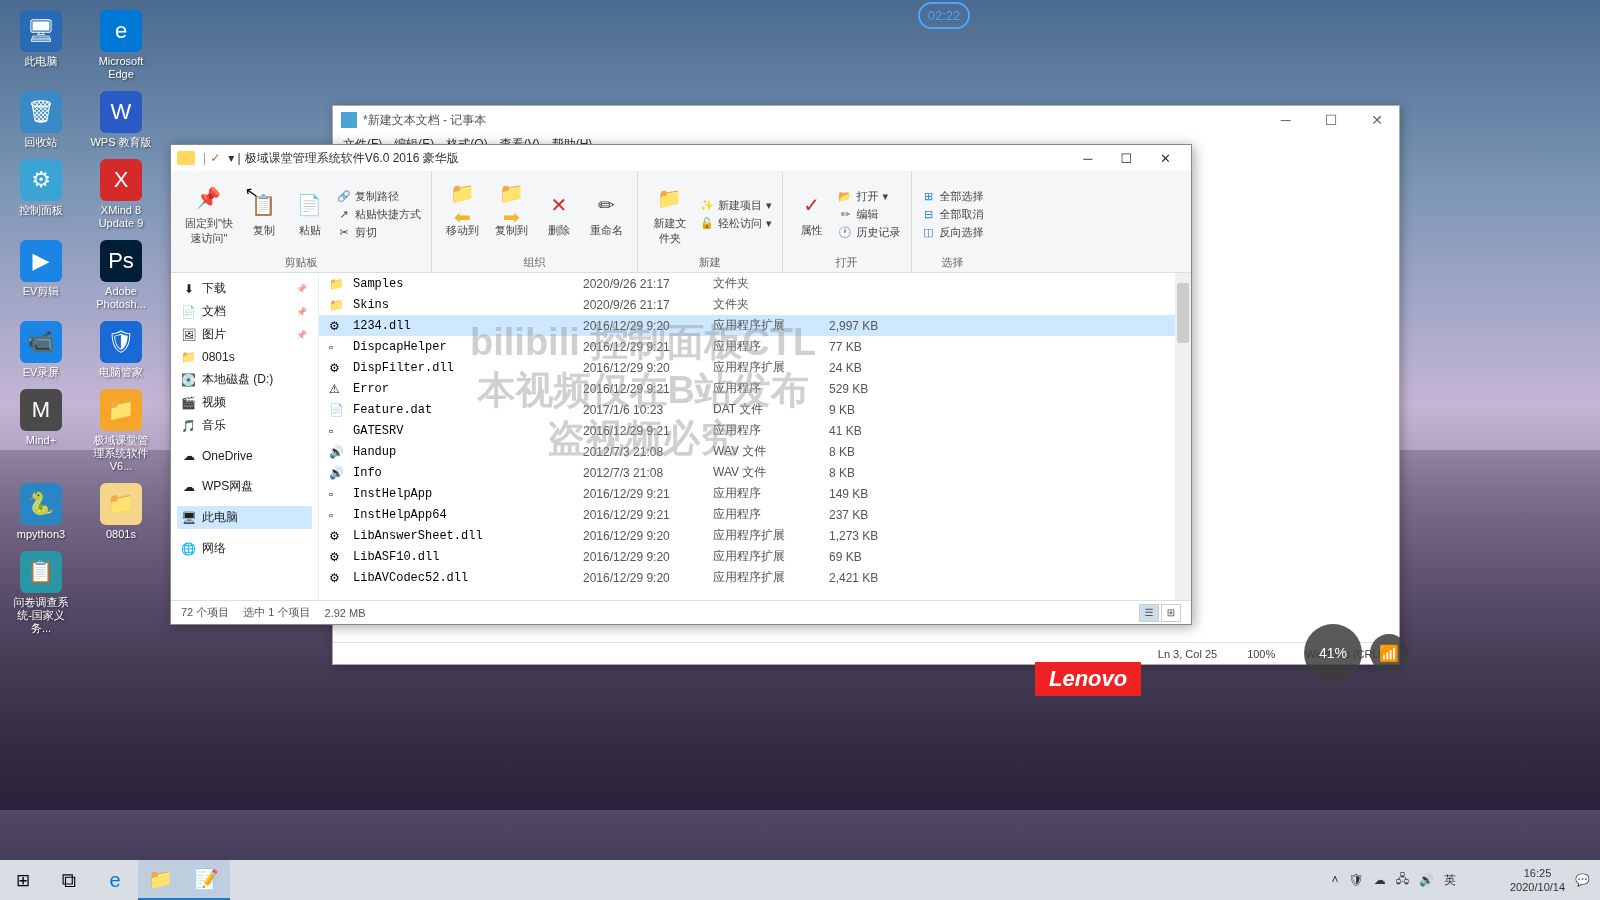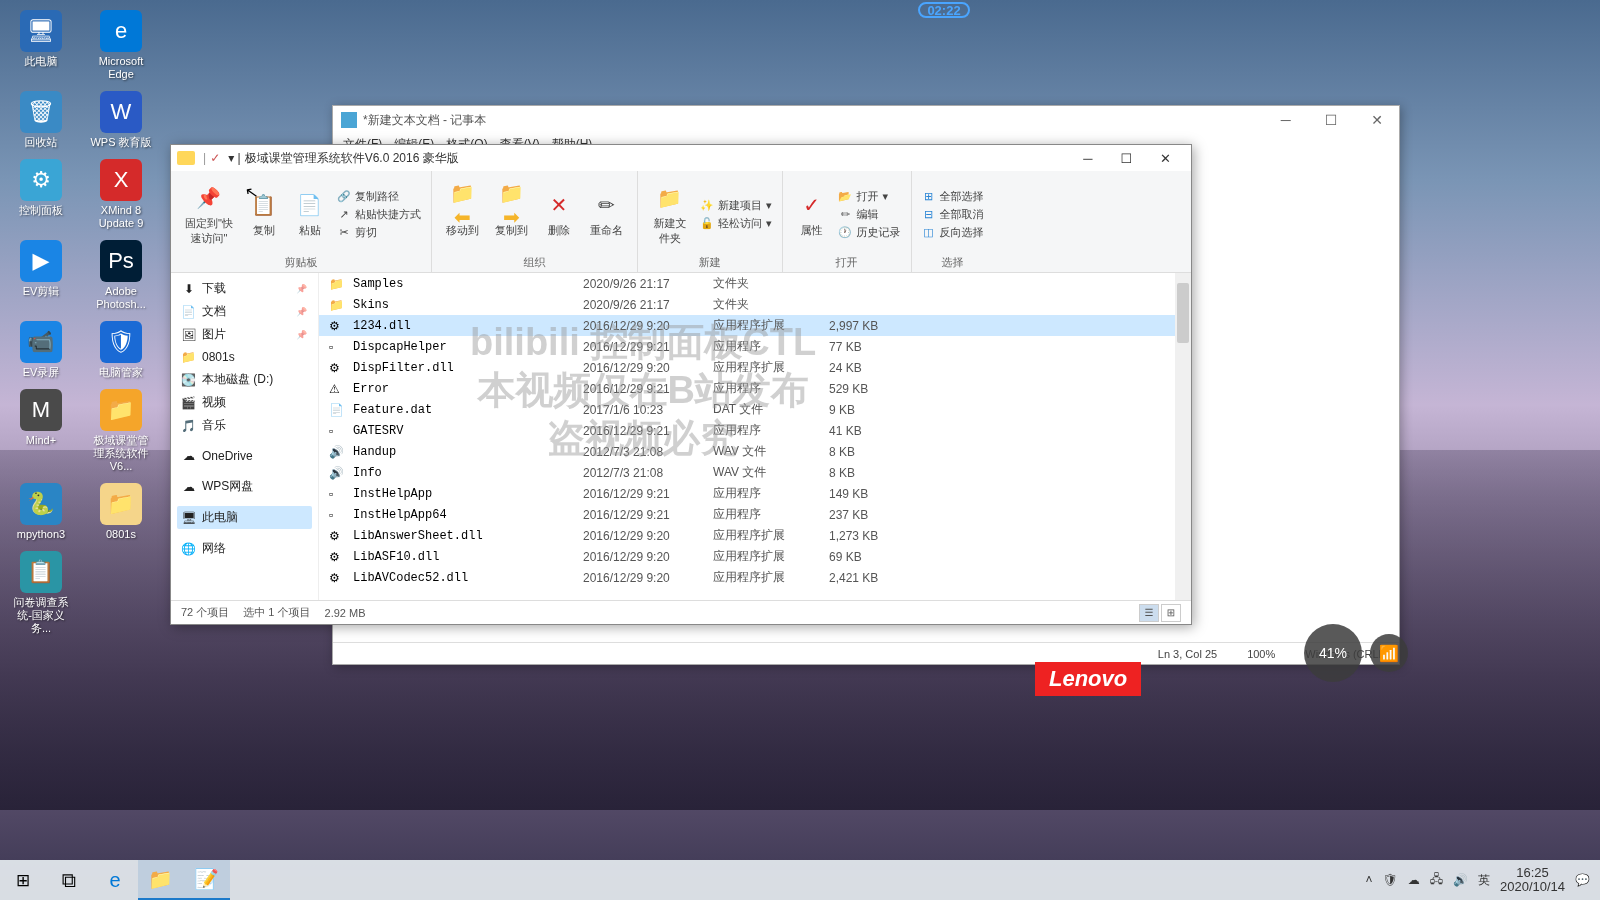--- a/index.html
+++ b/index.html
@@ -3,21 +3,21 @@
 <meta charset="utf-8">
 <style>
 * { margin: 0; padding: 0; box-sizing: border-box; font-family: "Microsoft YaHei", "Segoe UI", Arial, sans-serif; }
 body { width: 1600px; height: 900px; overflow: hidden; position: relative; background: linear-gradient(to bottom, #5a7a9a 0%, #8aa5c0 30%, #b5a8c5 50%, #9a8aa5 70%, #6a5a7a 100%); }
 
 
 .wallpaper { position: absolute; inset: 0; background: linear-gradient(180deg, #4a6a8f 0%, #7a95b5 20%, #c5b5d5 45%, #a595b5 55%, #756585 75%, #3a3550 100%); }
 .wallpaper::after { content: ""; position: absolute; top: 50%; left: 0; right: 0; height: 40%; background: linear-gradient(180deg, rgba(60,50,80,0.3), rgba(30,25,45,0.8)); }
 
 
-.clock-bubble { position: absolute; top: 2px; left: 918px; width: 52px; height: 16px; border: 2px solid #4aa5ff; border-radius: 20px; display: flex; align-items: center; justify-content: center; color: #4aa5ff; font-size: 13px; font-weight: bold; }
+.clock-bubble { position: absolute; top: 2px; left: 918px; width: 52px; height: 27px; border: 2px solid #4aa5ff; border-radius: 20px; display: flex; align-items: center; justify-content: center; color: #4aa5ff; font-size: 13px; font-weight: normal; }
 
 
 .desktop-icons { position: absolute; top: 10px; left: 10px; display: flex; flex-direction: column; gap: 10px; }
 .icon-row { display: flex; gap: 18px; }
 .desktop-icon { width: 62px; display: flex; flex-direction: column; align-items: center; gap: 3px; cursor: pointer; }
 .desktop-icon .ico { width: 42px; height: 42px; border-radius: 6px; display: flex; align-items: center; justify-content: center; font-size: 22px; color: white; }
 .desktop-icon .lbl { color: white; font-size: 11px; text-align: center; text-shadow: 1px 1px 2px rgba(0,0,0,0.6); line-height: 13px; }
 
 
 .notepad { position: absolute; top: 105px; left: 332px; width: 1068px; height: 560px; background: white; border: 1px solid #aaa; box-shadow: 2px 2px 10px rgba(0,0,0,0.3); }
@@ -82,21 +82,21 @@
 
 
 .lenovo { position: absolute; top: 662px; left: 1035px; background: #e22; color: white; font-size: 22px; font-weight: bold; font-style: italic; padding: 4px 14px; }
 
 
 .taskbar { position: absolute; bottom: 0; left: 0; right: 0; height: 40px; background: rgba(230,235,240,0.92); display: flex; align-items: center; }
 .taskbar .start { width: 46px; height: 40px; display: flex; align-items: center; justify-content: center; font-size: 17px; cursor: pointer; }
 .taskbar .tb-item { width: 46px; height: 40px; display: flex; align-items: center; justify-content: center; font-size: 20px; cursor: pointer; }
 .taskbar .tb-item.active { background: rgba(180,200,220,0.7); border-bottom: 2px solid #1979ca; }
 .taskbar .tray { margin-left: auto; display: flex; align-items: center; gap: 10px; padding-right: 10px; font-size: 12px; color: #333; }
-.taskbar .tray .clock { text-align: center; line-height: 14px; font-size: 13px; }
+.taskbar .tray .clock { text-align: center; line-height: 14px; font-size: 11px; margin-left: 44px; }
 .cursor { position: absolute; top: 183px; left: 245px; font-size: 16px; pointer-events: none; color: black; transform: rotate(-10deg); }
 </style>
 </head>
 <body>
 
 <div class="wallpaper"></div>
 <div class="clock-bubble">02:22</div>
 
 <div class="desktop-icons" id="desktop-icons">
     <div class="icon-row">

